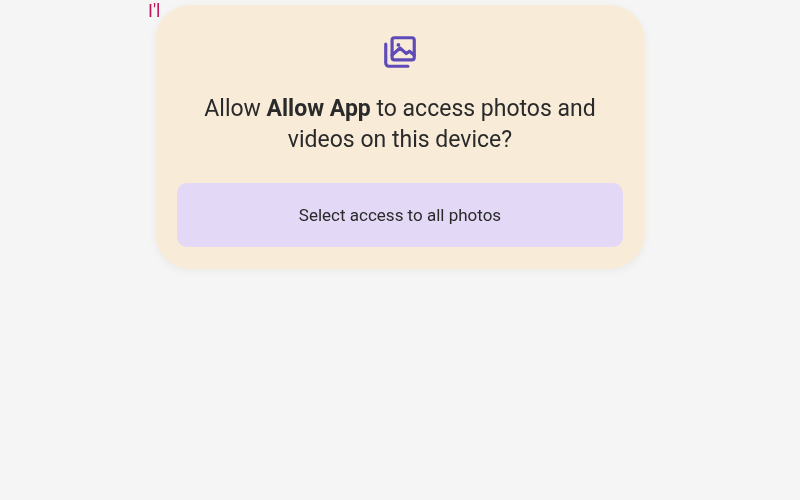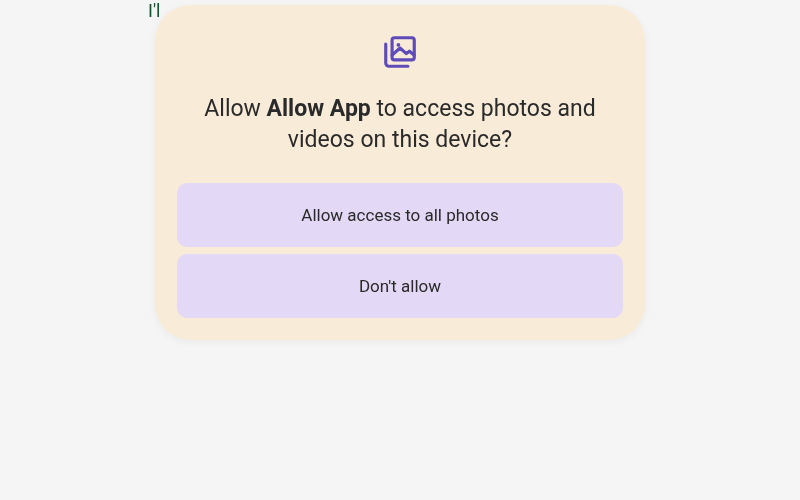--- a/index.html
+++ b/index.html
@@ -17,21 +17,21 @@
       align-items: flex-start;
       padding-top: 5px;
       overflow: hidden;
       position: relative;
     }
     .backdrop-text {
       position: absolute;
       top: 0;
       left: 148px;
       font-size: 18px;
-      color: #14532d;
+      color: #be185d;
       z-index: 0;
     }
     .dialog {
       background: #f8ecd9;
       border-radius: 36px;
       width: 490px;
       padding: 28px 22px 22px 22px;
       display: flex;
       flex-direction: column;
       align-items: center;
@@ -85,16 +85,15 @@
       <path d="M7 14 L12 9.5 L16 13 L18 11.5 L21 14"></path>
       <path d="M3 7 V19 a2 2 0 0 0 2 2 H17" fill="none"></path>
     </svg>
   </div>
 
   <div class="title">
     <span>Allow </span><span class="app-name">Allow App</span><span> to access photos and videos on this device?</span>
   </div>
 
   <div class="buttons">
-    <button class="btn">Allow access to all photos</button>
-    <button class="btn">Don't allow</button>
+    <button class="btn">Select access to all photos</button>
   </div>
 </div>
 
 </body></html>

